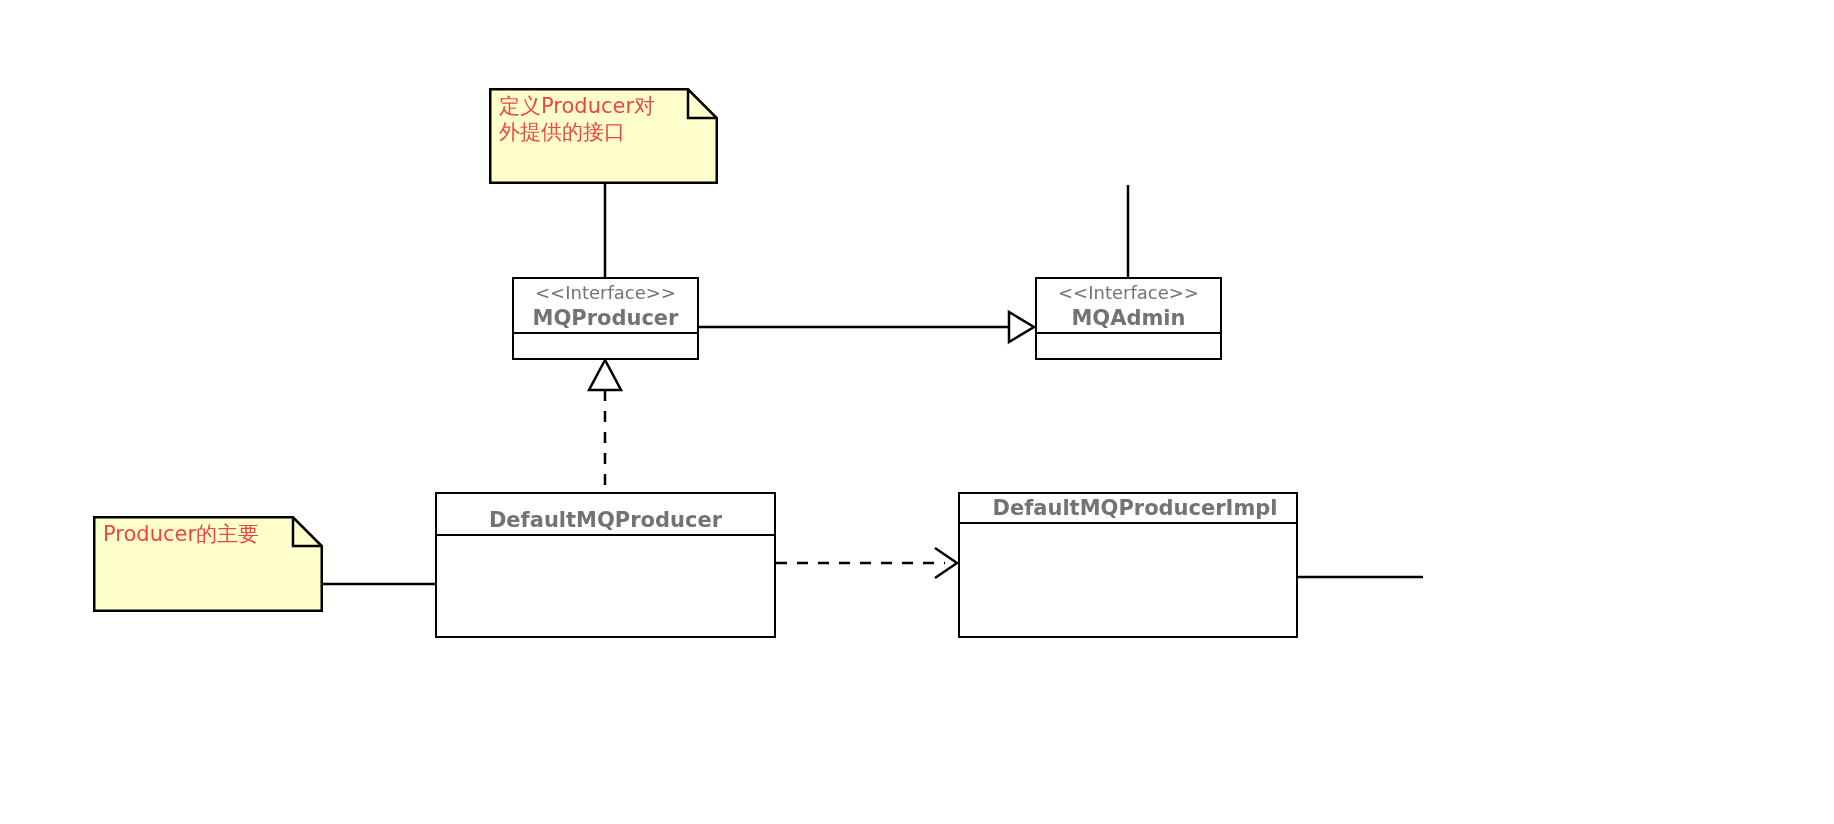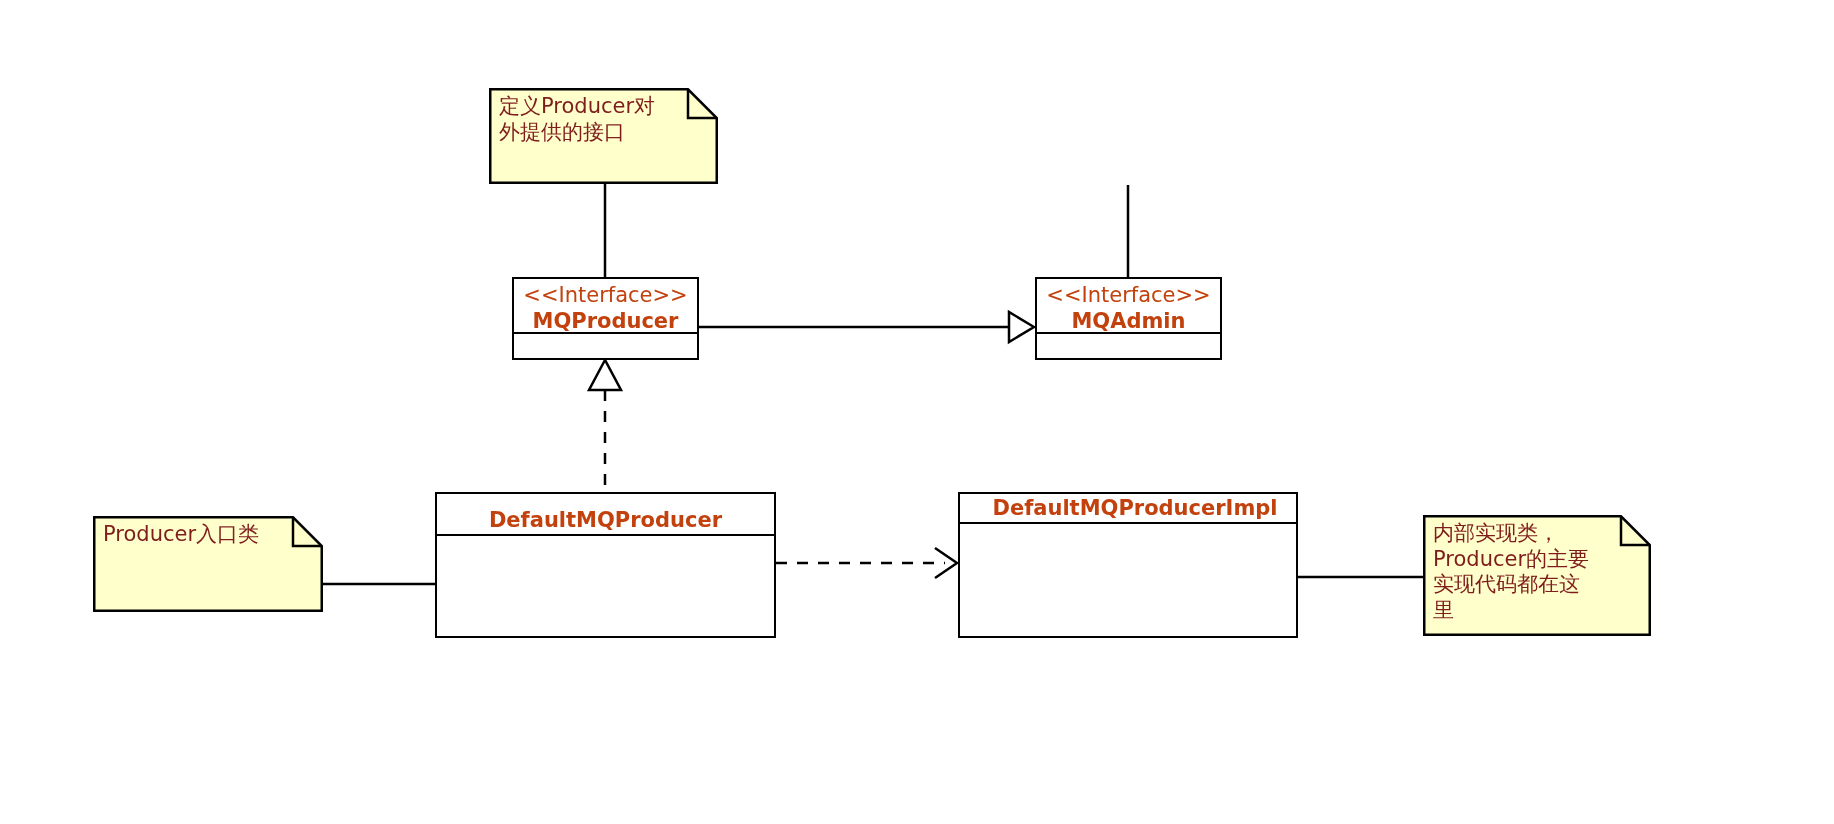--- a/index.html
+++ b/index.html
@@ -37,31 +37,31 @@
   }
   .uml-head {
     box-sizing: border-box;
     border-bottom: 2px solid #000000;
     text-align: center;
     padding: 3px 4px 5px 4px;
     line-height: 1.25;
   }
   .stereotype {
     display: block;
-    font-size: 21px;
+    font-size: 18px;
     font-weight: normal;
-    color: #c2410c;
+    color: #737373;
     letter-spacing: 0px;
     text-align: center;
   }
   .cls-name {
     display: block;
     font-size: 21px;
     font-weight: bold;
-    color: #c2410c;
+    color: #737373;
   }
   .uml-body {
     height: 100%;
   }
 
   
   .uml-note {
     position: absolute;
     box-sizing: border-box;
     z-index: 6;
@@ -72,21 +72,21 @@
     top: 0;
     width: 100%;
     height: 100%;
   }
   .uml-note .note-text {
     position: relative;
     z-index: 2;
     padding: 6px 10px 6px 10px;
     font-size: 21px;
     line-height: 1.22;
-    color: #7f1d1d;
+    color: #ef4444;
     white-space: pre-line;
     font-family: "DejaVu Sans", "Liberation Sans", sans-serif;
   }
 </style>
 </head>
 <body>
 
 <div id="canvas">
 
   <svg id="edges" viewBox="0 0 1834 824" width="1834" height="824" xmlns="http://www.w3.org/2000/svg">
@@ -147,27 +147,17 @@
     <div class="note-text">定义Producer对
 外提供的接口</div>
   </div>
 
 
   <div class="uml-note" style="left:93px; top:516px; width:230px; height:96px;">
     <svg class="note-shape" viewBox="0 0 230 96" preserveAspectRatio="none" xmlns="http://www.w3.org/2000/svg">
       <path d="M1.25,1.25 H200 L228.75,30 V94.75 H1.25 Z" fill="#ffffcc" stroke="#000000" stroke-width="2.5" stroke-linejoin="miter"></path>
       <path d="M200,1.25 V30 H228.75" fill="none" stroke="#000000" stroke-width="2.5" stroke-linejoin="miter"></path>
     </svg>
-    <div class="note-text">Producer入口类</div>
+    <div class="note-text">Producer的主要</div>
   </div>
 
-  <div class="uml-note" style="left:1423px; top:515px; width:228px; height:121px;">
-    <svg class="note-shape" viewBox="0 0 228 121" preserveAspectRatio="none" xmlns="http://www.w3.org/2000/svg">
-      <path d="M1.25,1.25 H198 L226.75,30 V119.75 H1.25 Z" fill="#ffffcc" stroke="#000000" stroke-width="2.5" stroke-linejoin="miter"></path>
-      <path d="M198,1.25 V30 H226.75" fill="none" stroke="#000000" stroke-width="2.5" stroke-linejoin="miter"></path>
-    </svg>
-    <div class="note-text">内部实现类，
-Producer的主要
-实现代码都在这
-里</div>
-  </div>
 
 </div>
 
 </body></html>

